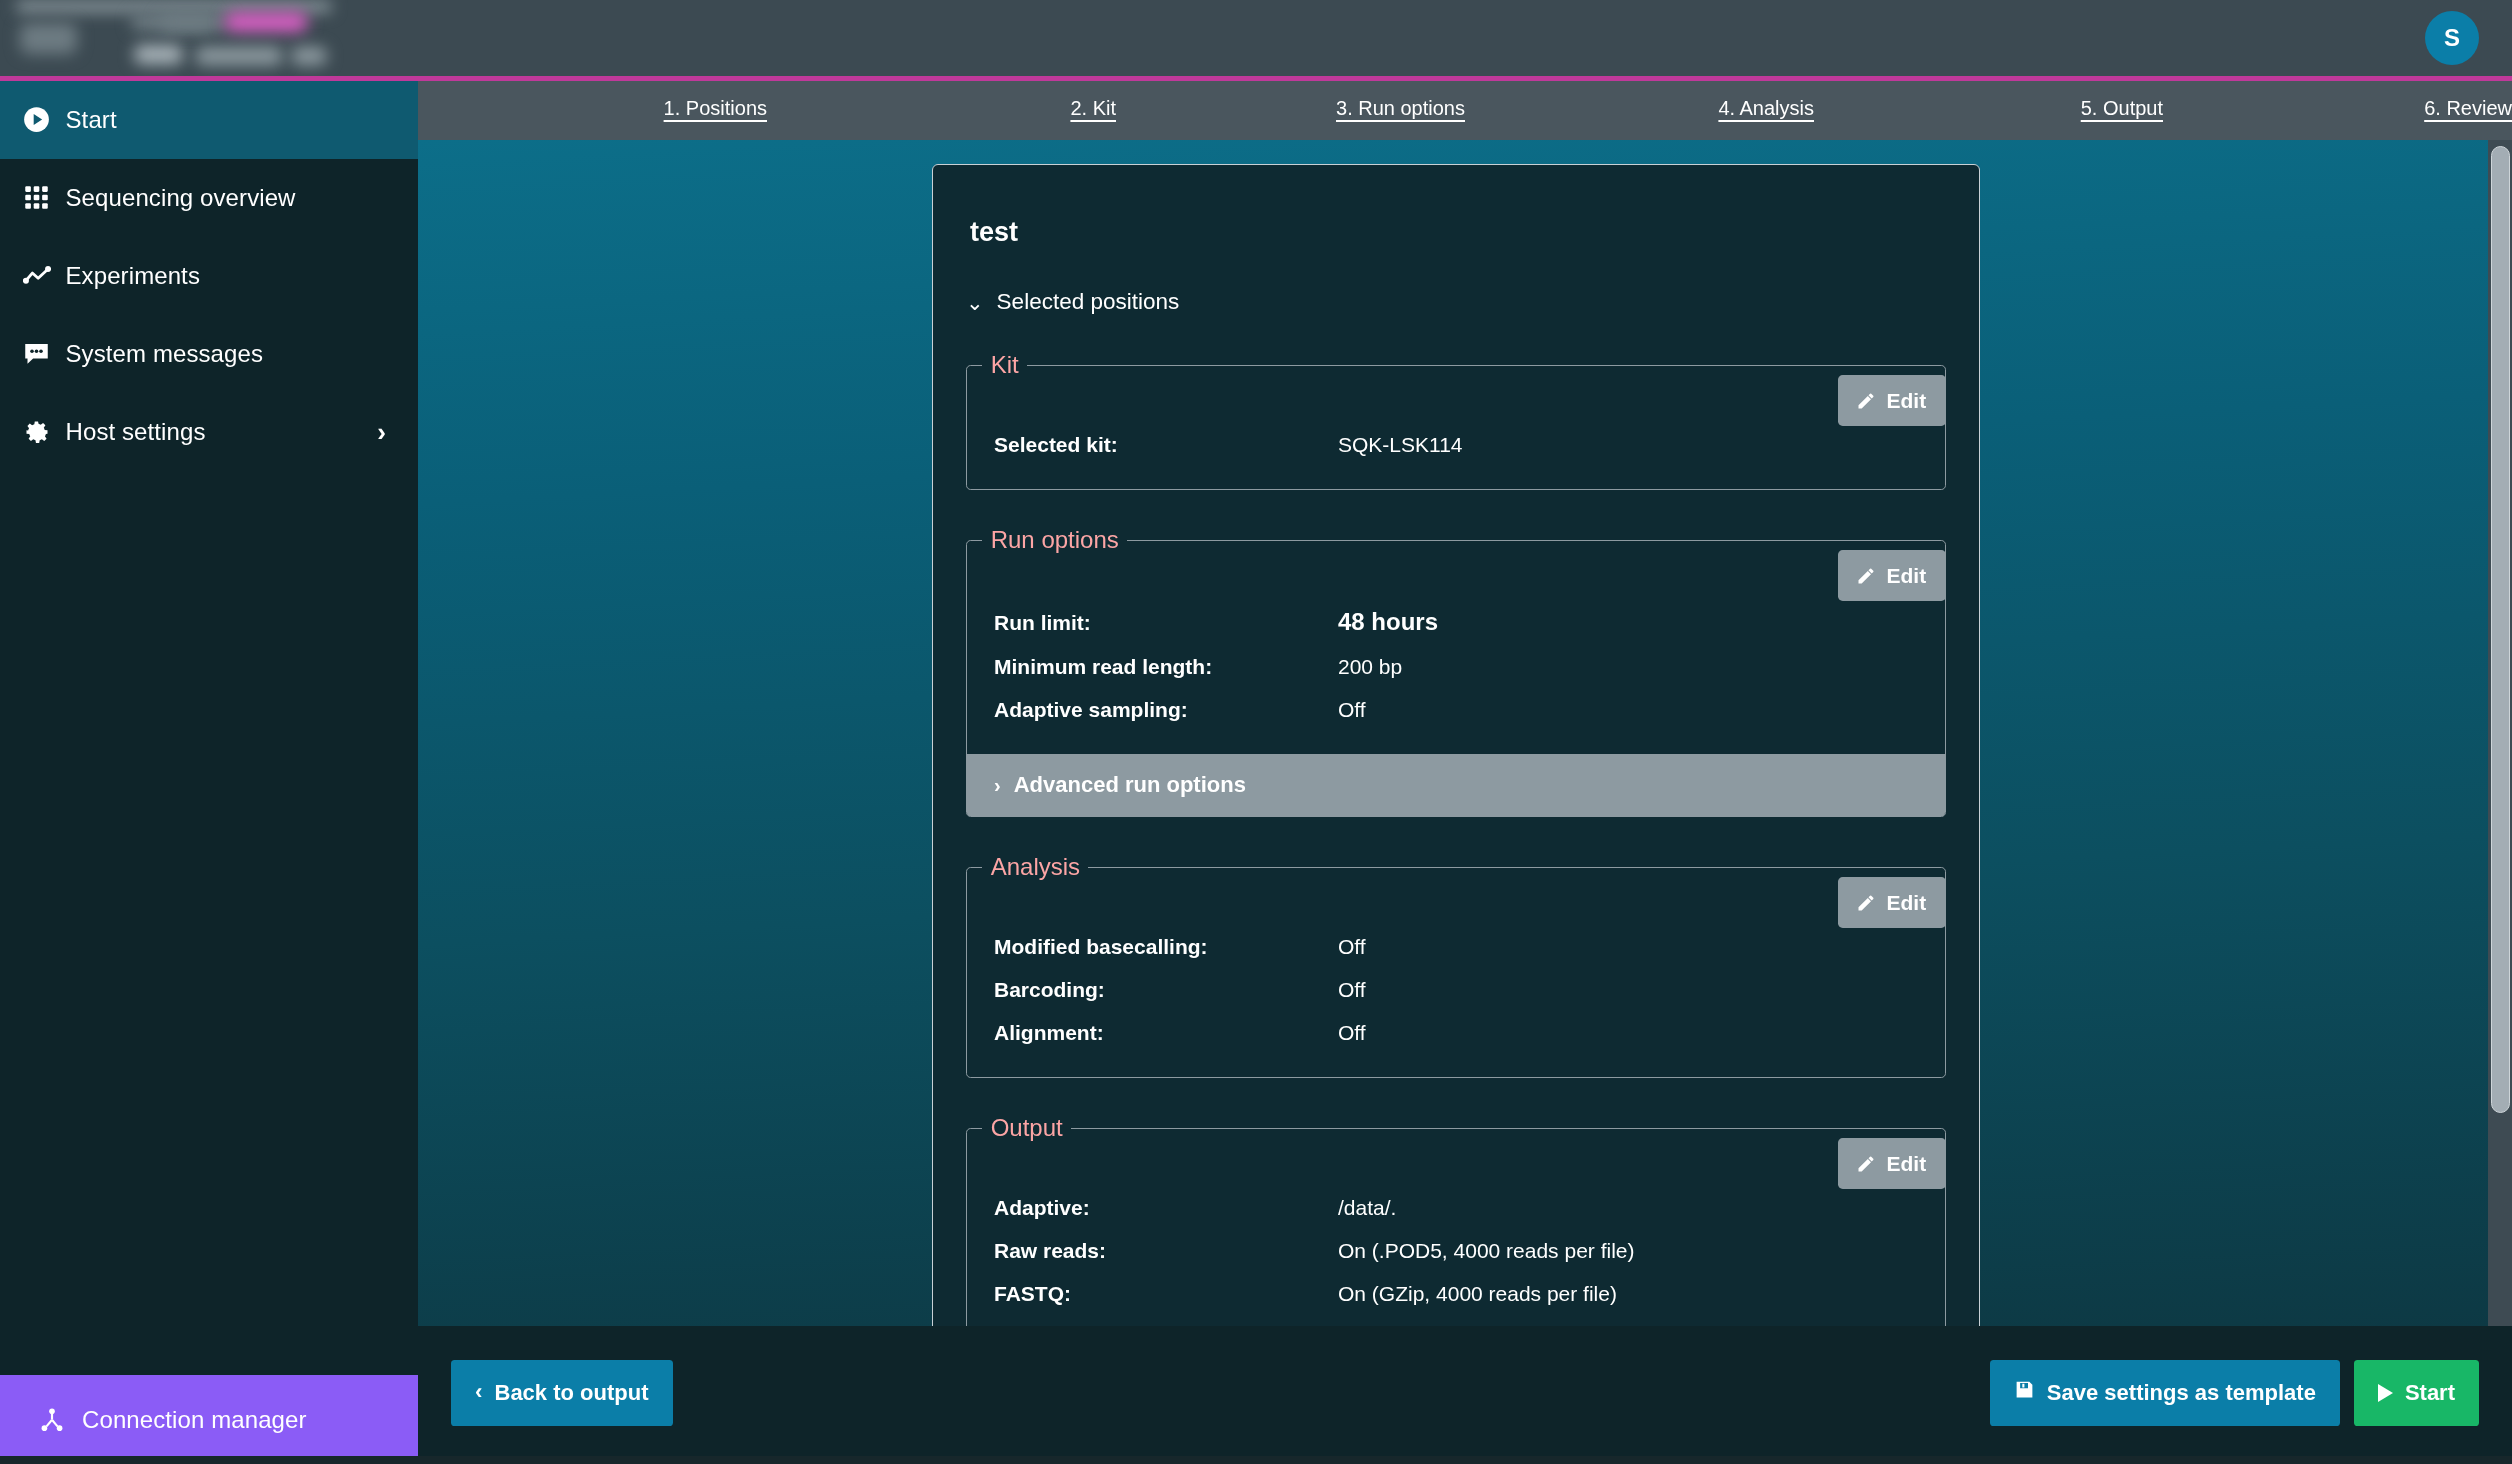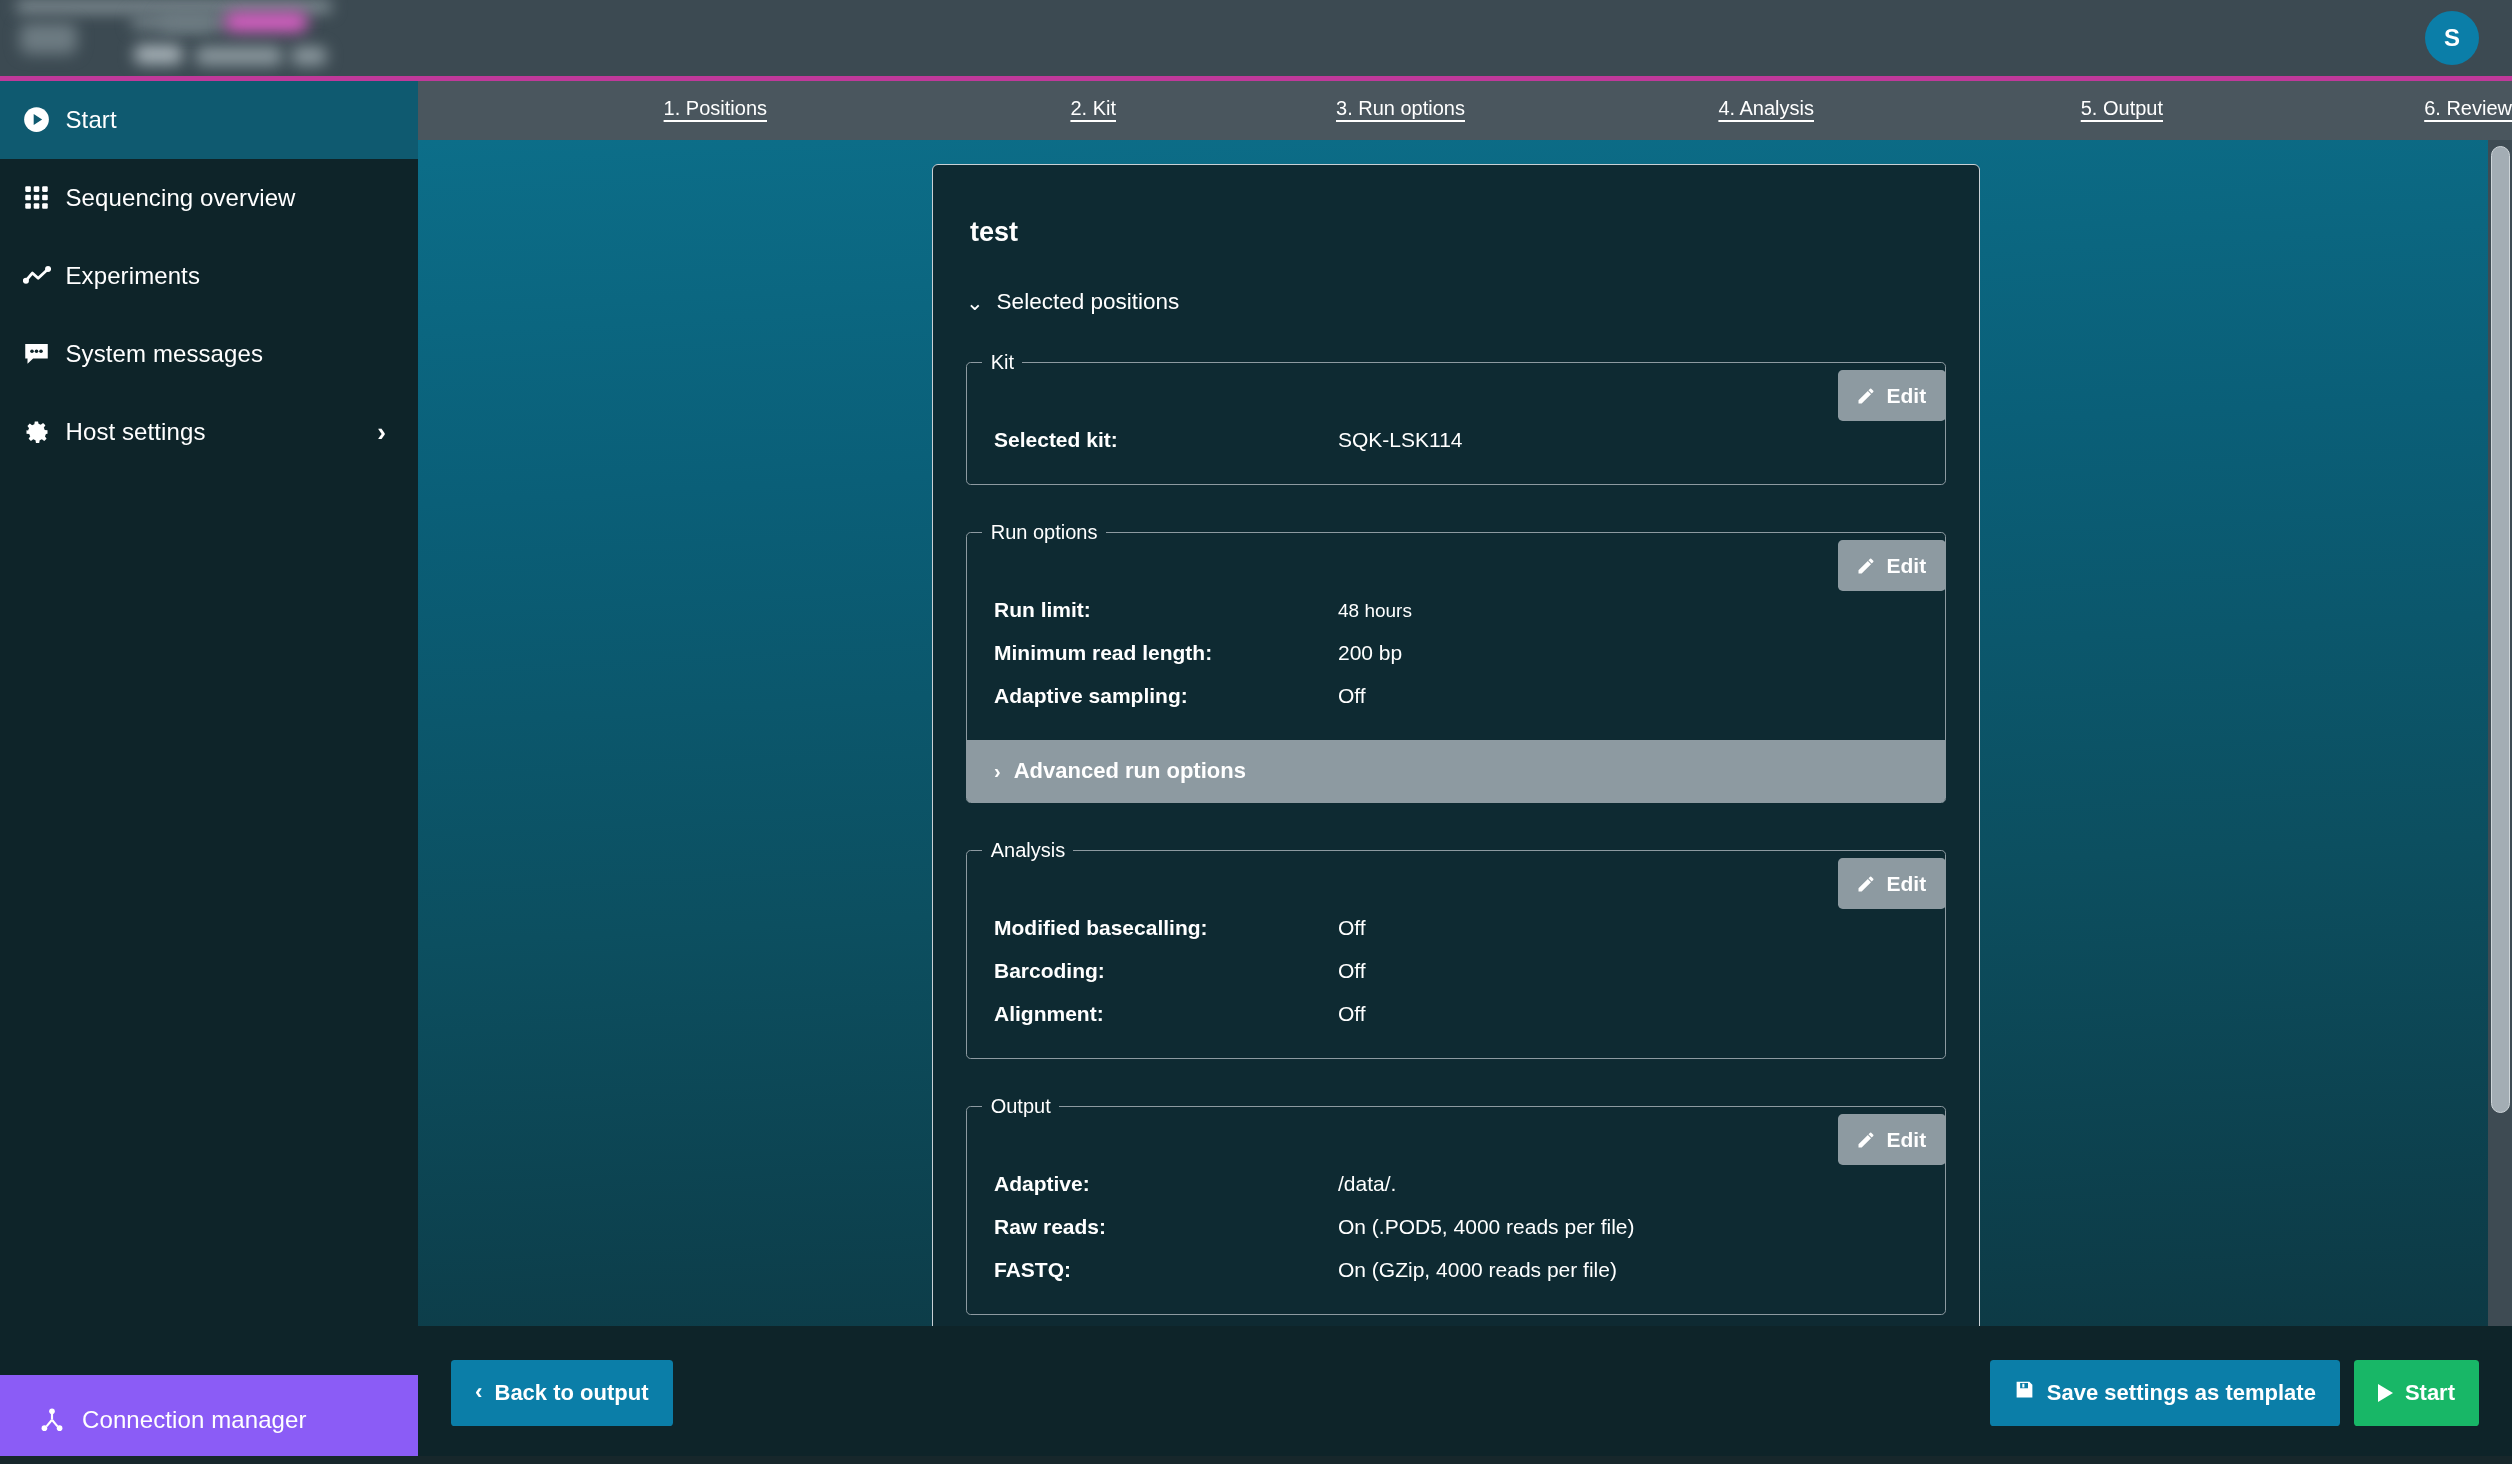--- a/index.html
+++ b/index.html
@@ -133,32 +133,32 @@
   
   .fs {
     position: relative;
     margin: 36px 33px 0 33px;
     border: 1.2px solid #8d9aa1;
     border-radius: 4.7px;
     padding: 0;
   }
   .fs > legend {
     margin-left: 15.4px; padding: 0 8.3px;
-    color: #ffffff; font-size: 20px;
+    color: #fca5a5; font-size: 24px;
   }
   .fs-body { padding: 54px 0 32px 0; }
   .kv {
     display: flex; align-items: baseline;
     padding: 0 0 0 27px; margin-bottom: 19px;
     color: #ffffff;
   }
   .kv:last-child { margin-bottom: 0; }
   .kv .k { width: 344px; flex: 0 0 344px; font-size: 21px; font-weight: 700; }
   .kv .v { font-size: 21px; font-weight: 400; }
-  .kv .v.big { font-size: 19px; font-weight: 400; }
+  .kv .v.big { font-size: 24px; font-weight: 700; }
 
   .edit-btn {
     position: absolute; right: -1.2px; top: -3.6px;
     display: flex; align-items: center; gap: 10.7px;
     background: #8d9aa1; color: #ffffff;
     border: none; border-radius: 4.7px;
     height: 51px; padding: 0 20px 0 18px;
     font-size: 21px; font-weight: 700;
     font-family: "Liberation Sans", sans-serif;
     cursor: pointer;

